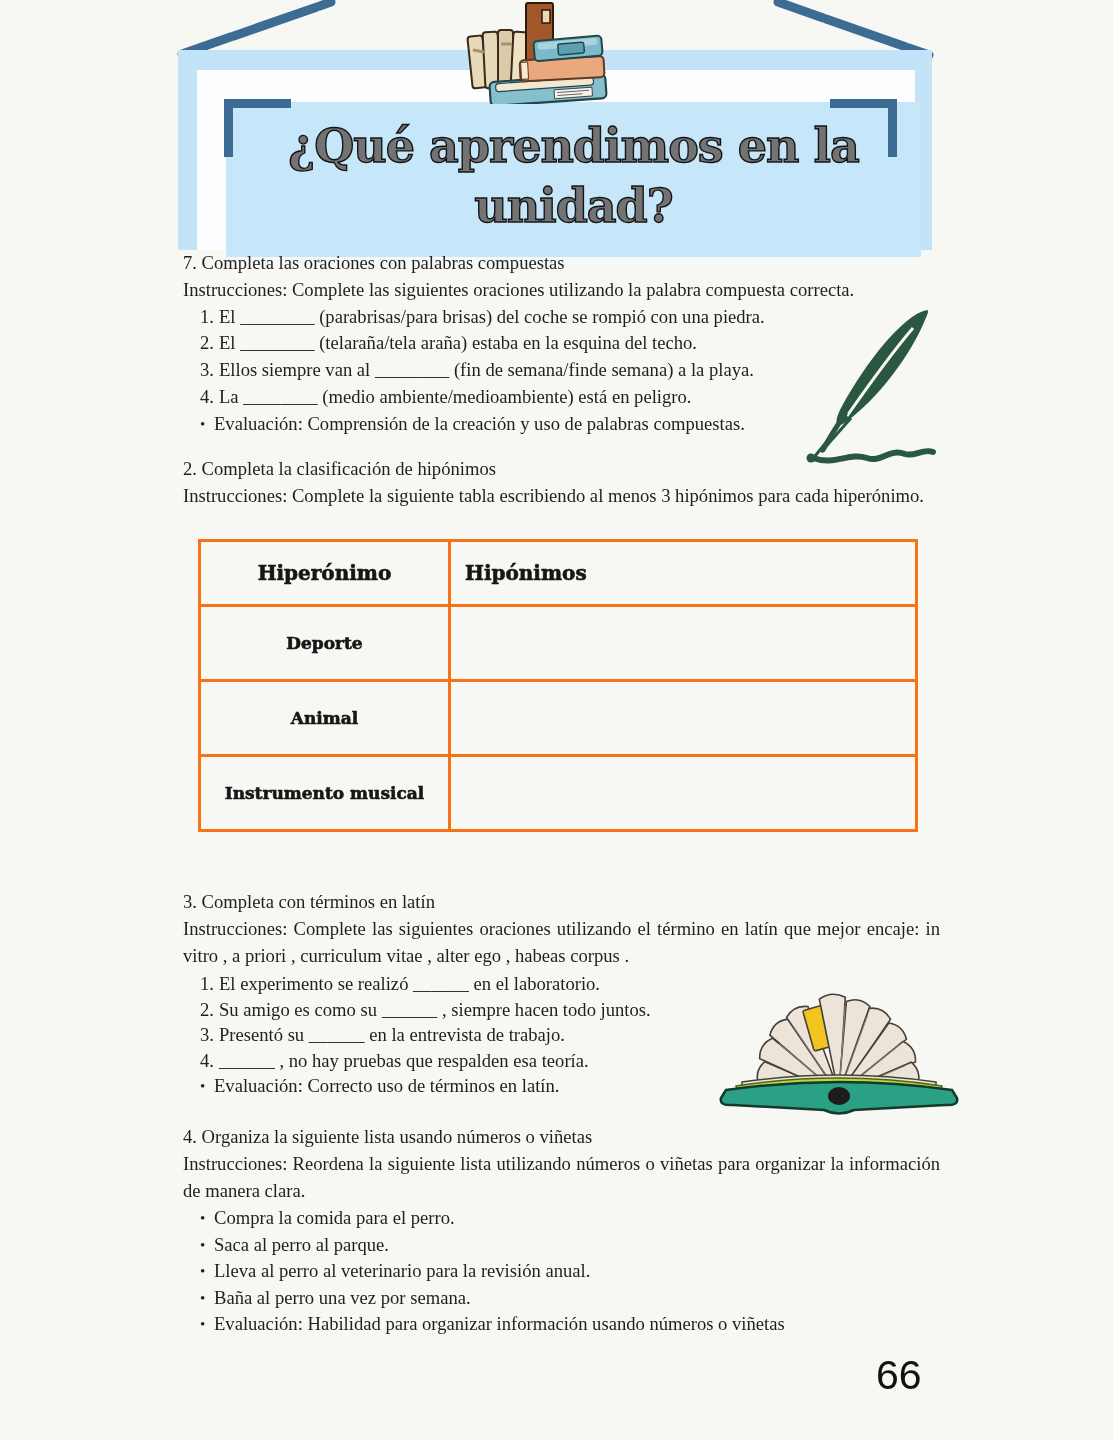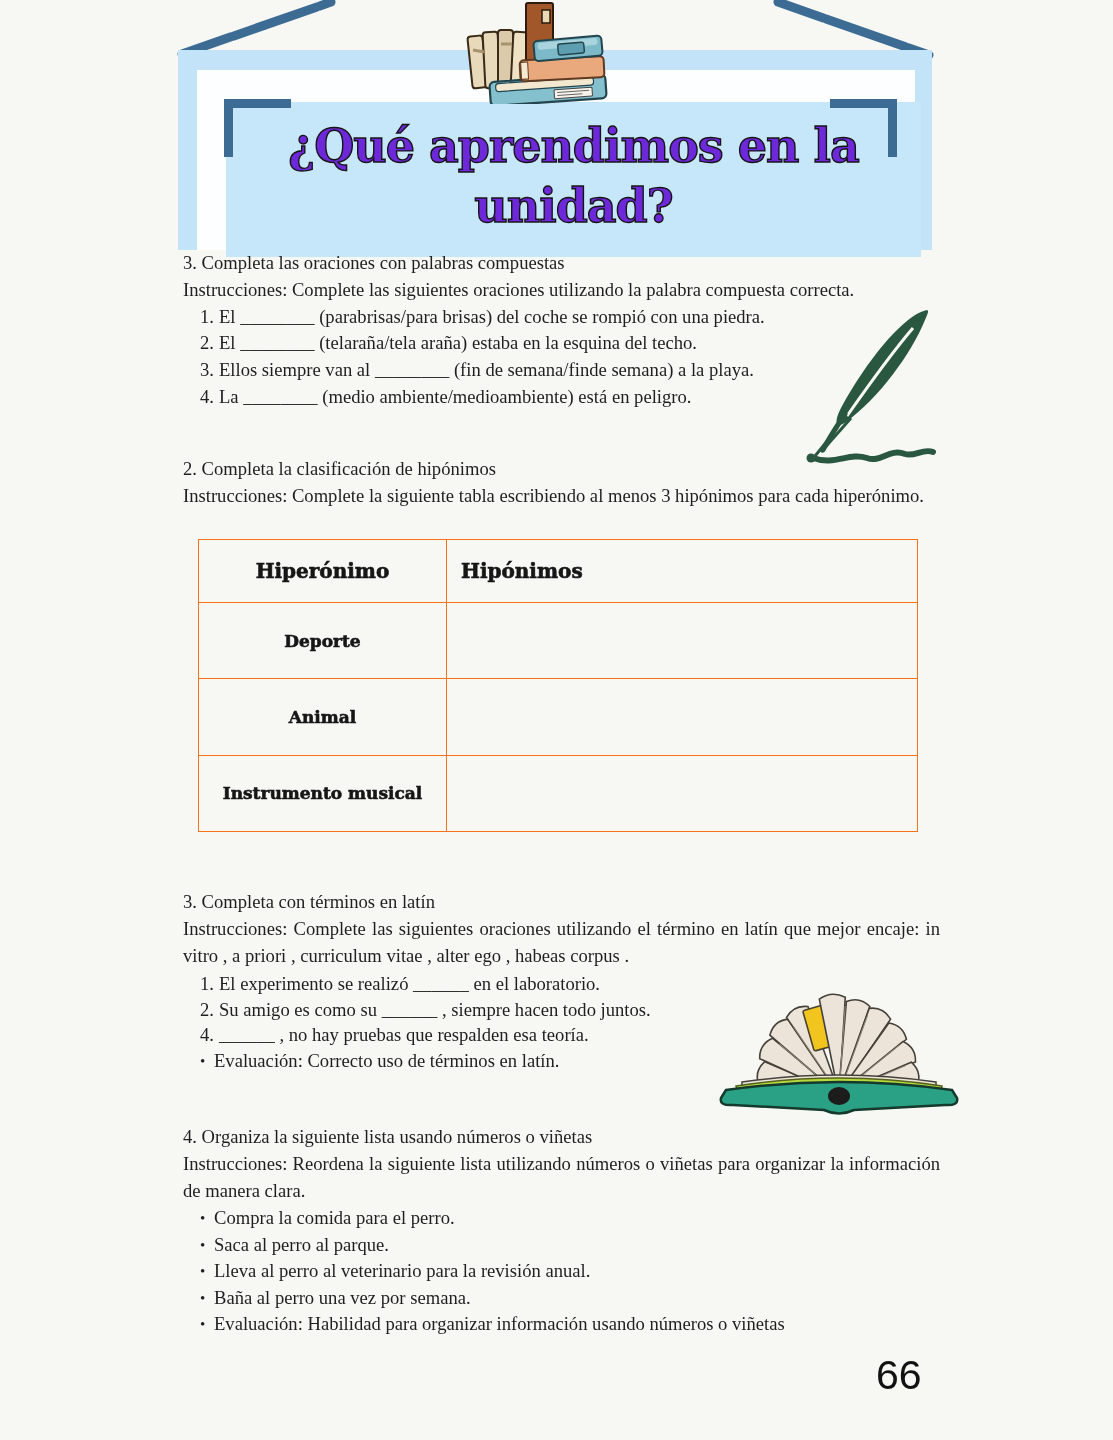--- a/index.html
+++ b/index.html
@@ -9,21 +9,21 @@
     font-family:"Liberation Serif", serif; color:#1f1f1f;
   }
   
   .roof{position:absolute;left:0;top:0;}
   .banner-outer{position:absolute;left:178px;top:50px;width:754px;height:200px;background:#c2e3f8;}
   .banner-white{position:absolute;left:19px;right:17px;top:20px;bottom:0;background:#fdfeff;}
   .banner-inner{position:absolute;left:29px;top:32px;width:695px;height:155px;background:#c6e6fa;}
   .banner-title{
     position:absolute;left:0;right:0;top:14px;text-align:center;
     font-family:"DejaVu Serif", serif;font-weight:700;
-    font-size:46px;line-height:60px;color:#6d28d9;
+    font-size:46px;line-height:60px;color:#737373;
     -webkit-text-stroke:1.4px #151515;letter-spacing:-1px;
   }
   .bracket{position:absolute;width:58px;height:49px;}
   .bracket-tl{left:224px;top:99px;border-top:9px solid #3c6b93;border-left:9px solid #3c6b93;}
   .bracket-tr{left:830px;top:99px;border-top:9px solid #3c6b93;border-right:9px solid #3c6b93;}
   .books{position:absolute;left:462px;top:0;}
   
   .sec{position:absolute;left:183px;width:757px;font-size:18.6px;}
   .line{line-height:26.8px;}
   .nowrap{white-space:nowrap;}
@@ -33,21 +33,21 @@
   .list-tight .line{line-height:25.4px;}
   .num{margin-right:5px;}
   .dot{display:inline-block;width:14px;font-size:15px;vertical-align:1px;}
   #sec1{top:250px;} #sec2{top:456px;} #sec3{top:889px;} #sec4{top:1124px;}
   
   .htable{
     position:absolute;left:198px;top:539px;width:720px;height:293px;
     border-collapse:collapse;table-layout:fixed;background:transparent;
   }
   .htable td{
-    border:1px solid #f97316;
+    border:3px solid #f97316;
     font-family:"DejaVu Serif", serif;font-weight:700;color:#161616;
     text-align:center;vertical-align:middle;
     -webkit-text-stroke:0.6px #161616;
   }
   .htable .c1{width:245px;}
   .htable .hdr{font-size:20px;height:60px;}
   .htable .hdr2{text-align:left;padding-left:14px;margin-top:24px;}
   .htable .rowlab{font-size:17px;}
   
   .quill{position:absolute;left:801px;top:306px;}
@@ -106,27 +106,28 @@
       <rect x="59" y="60" width="7" height="17" fill="#f5ead0" stroke="#5e3a22" stroke-width="1"></rect>
     </g>
     <g transform="rotate(-5 110 48)">
       <rect x="72" y="38" width="68" height="20" rx="4" fill="#7cb9c9" stroke="#23454e" stroke-width="2"></rect>
       <rect x="76" y="40" width="60" height="7" rx="3" fill="#a9d3dd"></rect>
       <rect x="96" y="43" width="26" height="11" rx="2" fill="#5d9fb0" stroke="#23454e" stroke-width="1.5"></rect>
     </g>
   </svg>
 
   <div class="sec" id="sec1">
-    <div class="line nowrap">3. Completa las oraciones con palabras compuestas</div>
+    <div class="line nowrap">7. Completa las oraciones con palabras compuestas</div>
     <div class="line nowrap">Instrucciones: Complete las siguientes oraciones utilizando la palabra compuesta correcta.</div>
     <div class="list">
       <div class="line nowrap"><span class="num">1.</span><span>El ________ (parabrisas/para brisas) del coche se rompió con una piedra.</span></div>
       <div class="line nowrap"><span class="num">2.</span><span>El ________ (telaraña/tela araña) estaba en la esquina del techo.</span></div>
       <div class="line nowrap"><span class="num">3.</span><span>Ellos siempre van al ________ (fin de semana/finde semana) a la playa.</span></div>
       <div class="line nowrap"><span class="num">4.</span><span>La ________ (medio ambiente/medioambiente) está en peligro.</span></div>
+      <div class="line nowrap"><span class="dot">•</span><span>Evaluación: Comprensión de la creación y uso de palabras compuestas.</span></div>
     </div>
   </div>
 
   <svg class="quill" width="140" height="162" viewBox="0 0 140 162">
     <path d="M120,6 C100,14 66,54 40,102 C33,115 34,124 45,116 C78,92 110,48 124,14 C129,3 128,3 120,6 Z" fill="#2a5740"></path>
     <path d="M112,22 C88,50 60,90 46,110" stroke="#f7f7f4" stroke-width="3" fill="none"></path>
     <path d="M44,108 C36,120 28,132 22,144" stroke="#2a5740" stroke-width="5" fill="none" stroke-linecap="round"></path>
     <path d="M50,112 L20,146" stroke="#2a5740" stroke-width="3" fill="none"></path>
     <path d="M14,150 L32,128" stroke="#2a5740" stroke-width="3" fill="none"></path>
     <path d="M12,152 C34,160 48,146 66,152 C80,157 88,142 104,148 C114,151 122,142 132,146" stroke="#2a5740" stroke-width="6" fill="none" stroke-linecap="round"></path>
@@ -158,20 +159,21 @@
     </tr>
   </tbody>
     </table>
 
   <div class="sec" id="sec3">
     <div class="line nowrap">3. Completa con términos en latín</div>
     <div class="just">Instrucciones: Complete las siguientes oraciones utilizando el término en latín que mejor encaje: in vitro , a priori , curriculum vitae , alter ego , habeas corpus .</div>
     <div class="list list-tight" style="margin-top:2px;">
       <div class="line nowrap"><span class="num">1.</span><span>El experimento se realizó ______ en el laboratorio.</span></div>
       <div class="line nowrap"><span class="num">2.</span><span>Su amigo es como su ______ , siempre hacen todo juntos.</span></div>
+      <div class="line nowrap"><span class="num">3.</span><span>Presentó su ______ en la entrevista de trabajo.</span></div>
       <div class="line nowrap"><span class="num">4.</span><span>______ , no hay pruebas que respalden esa teoría.</span></div>
       <div class="line nowrap"><span class="dot">•</span><span>Evaluación: Correcto uso de términos en latín.</span></div>
     </div>
   </div>
 
   <svg class="openbook" width="250" height="134" viewBox="0 0 250 134">
     <g transform="translate(125,108)">
       <g fill="#ece4d8" stroke="#45413a" stroke-width="1.6">
         <path transform="rotate(-75)" d="M0,4 L-12,-80 Q0,-88 12,-80 Z"></path>
         <path transform="rotate(-58)" d="M0,4 L-12,-86 Q0,-94 12,-86 Z"></path>

